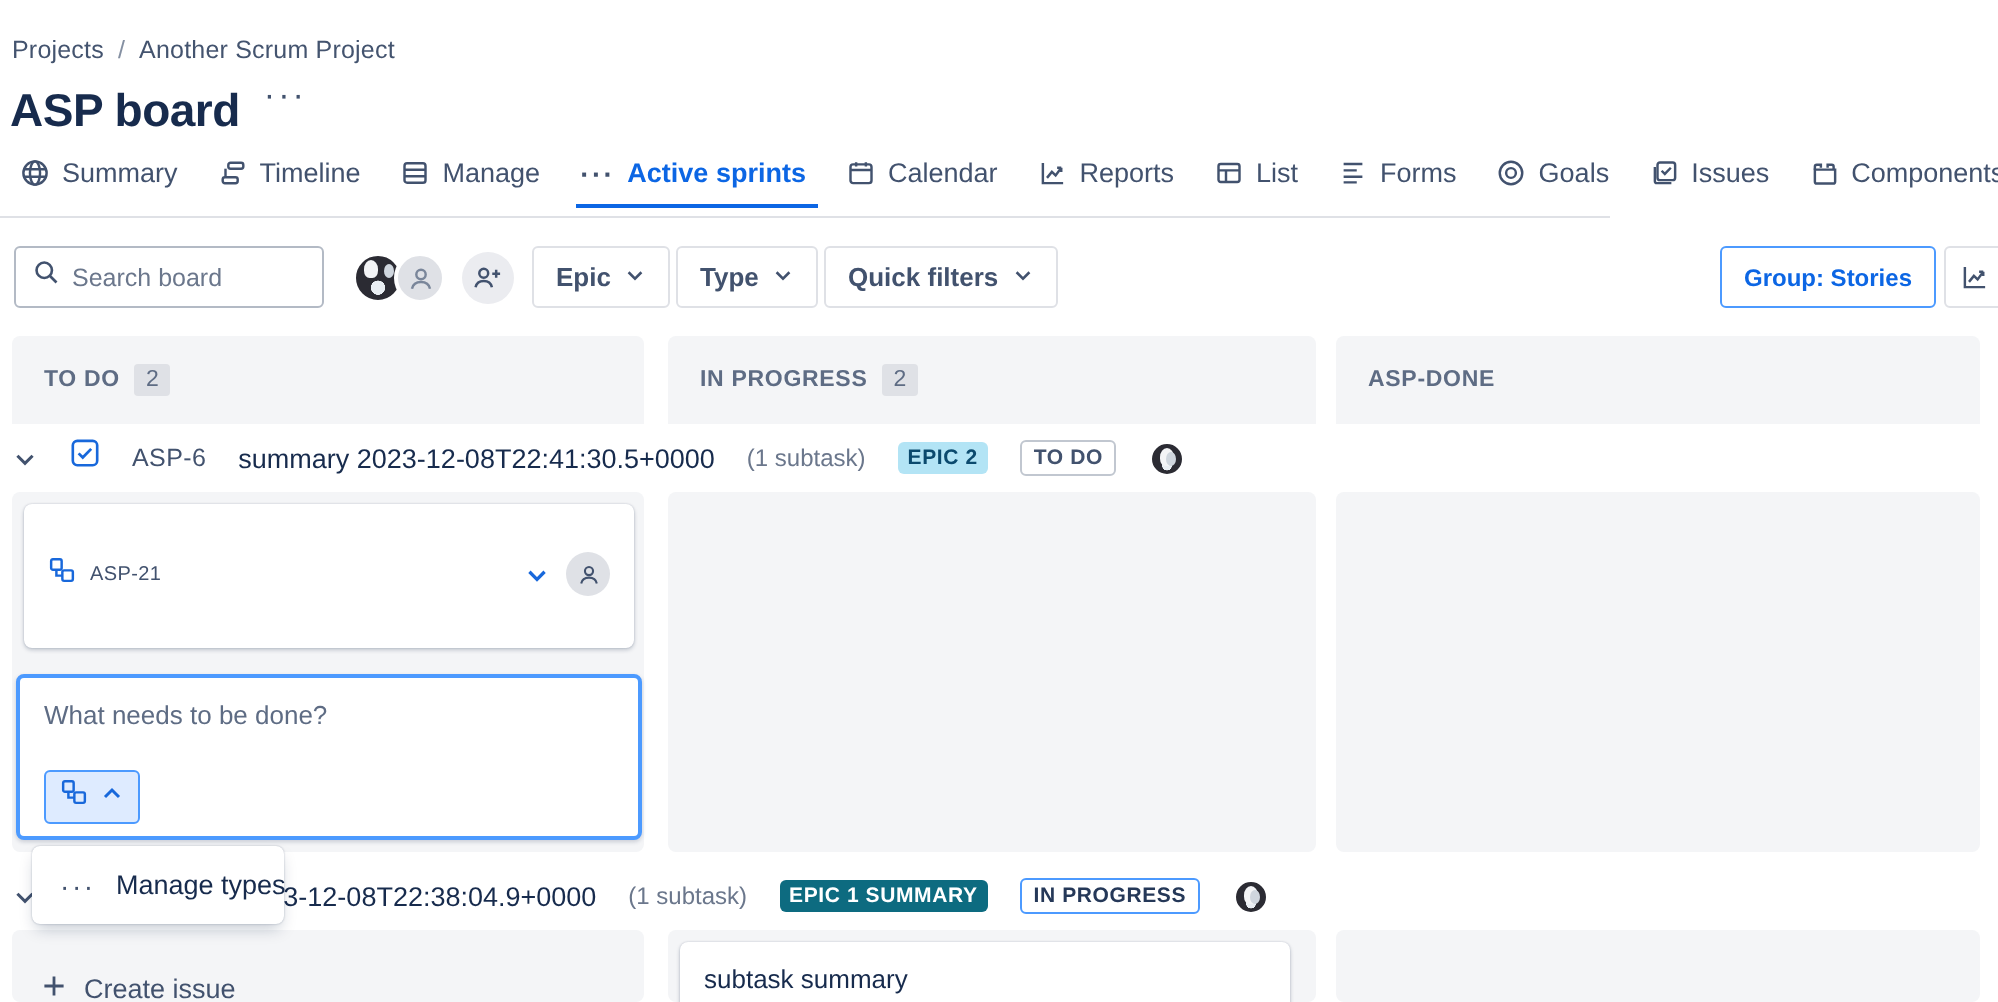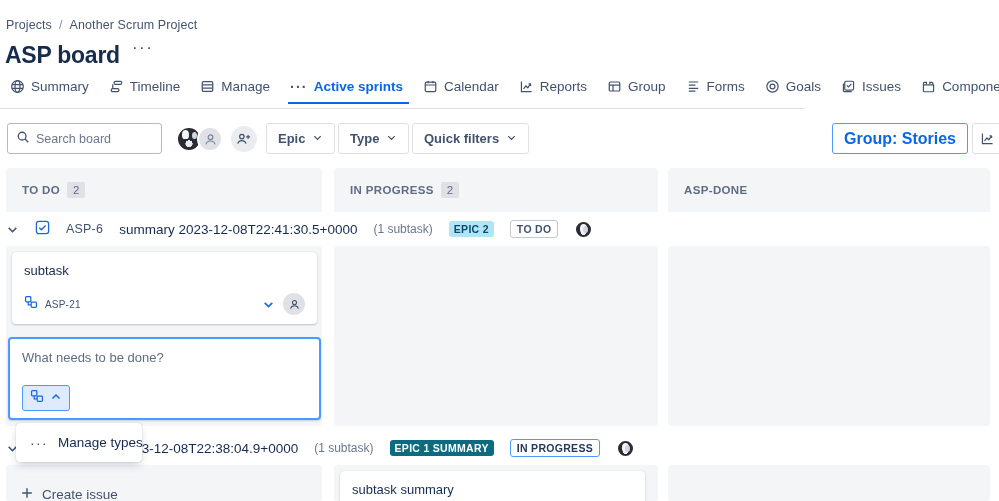--- a/index.html
+++ b/index.html
@@ -95,21 +95,21 @@
     display: flex; align-items: center; gap: 7px; padding: 0 11px;
     font-size: 13px; font-weight: 600; color: #42526e; cursor: pointer;
     font-family: "Liberation Sans", sans-serif;
   }
   .tb-btn .chev { color: #42526e; }
 
   .group-btn {
     position: absolute; right: 31px; top: 3px; height: 31px;
     border: 1px solid #4c9aff; border-radius: 3px; background: #fff;
     display: flex; align-items: center; padding: 0 11px;
-    font-size: 16px; font-weight: 600; color: #0c66e4; cursor: pointer;
+    font-size: 12px; font-weight: 600; color: #0c66e4; cursor: pointer;
   }
   .insights-btn {
     position: absolute; right: -4px; top: 3px; width: 31px; height: 31px;
     border: 1px solid #dfe1e6; border-radius: 3px; background: #fff;
     display: flex; align-items: center; justify-content: center; cursor: pointer;
   }
 
   
   .board { position: absolute; left: 0; top: 168px; width: 999px; height: 333px; }
 
@@ -281,21 +281,21 @@
     <span>Reports</span>
   </div>
 
   <div class="tab">
     <span>
         <svg width="15" height="15" viewBox="0 0 16 16" fill="none" stroke="#42526e" stroke-width="1.3">
           <rect x="2.4" y="3.2" width="11.2" height="9.6" rx="1.2"></rect>
           <path d="M2.4 6.6h11.2M6.4 6.6v6.2"></path>
         </svg>
       </span>
-    <span>Group</span>
+    <span>List</span>
   </div>
 
   <div class="tab">
     <span>
         <svg width="15" height="15" viewBox="0 0 16 16" fill="none" stroke="#42526e" stroke-width="1.3">
           <path d="M3 3.2h10M3 6.6h7M3 10h10M3 13h7"></path>
         </svg>
       </span>
     <span>Forms</span>
   </div>
@@ -426,21 +426,20 @@
     <span class="badge-epic">EPIC 2</span>
     <span class="badge-status">TO DO</span>
     <span class="avatar avatar-photo lane-avatar"></span>
   </div>
 
   <div class="dropzone" style="left:6px; top:78px; width:316px; height:180px;"></div>
   <div class="dropzone" style="left:334px; top:78px; width:324px; height:180px;"></div>
   <div class="dropzone" style="left:668px; top:78px; width:322px; height:180px;"></div>
 
   <div class="card" style="left:12px; top:84px; width:305px; height:72px;">
-    <div class="card-title">subtask</div>
     <div class="card-foot">
       <span><svg width="14" height="14" viewBox="0 0 16 16" fill="none" stroke="#1868db" stroke-width="1.4">
             <rect x="1.8" y="1.8" width="6" height="6" rx="1"></rect>
             <rect x="8.2" y="8.2" width="6" height="6" rx="1"></rect>
             <path d="M4.8 7.8v3.4h3.4"></path>
           </svg></span>
       <span class="card-key">ASP-21</span>
       <span class="spacer"></span>
       <span class="card-chev">
           <svg width="13" height="13" viewBox="0 0 12 12" fill="none" stroke="#1868db" stroke-width="1.5">

